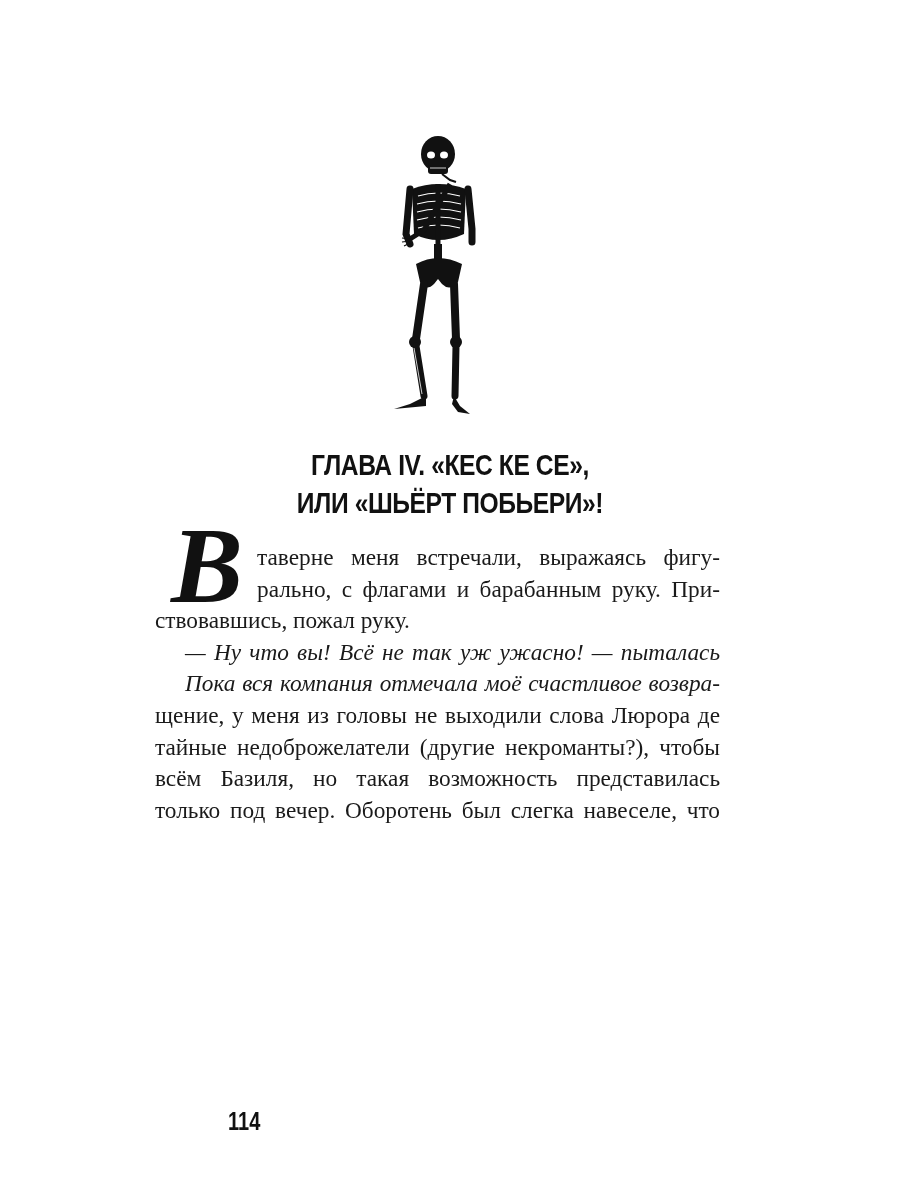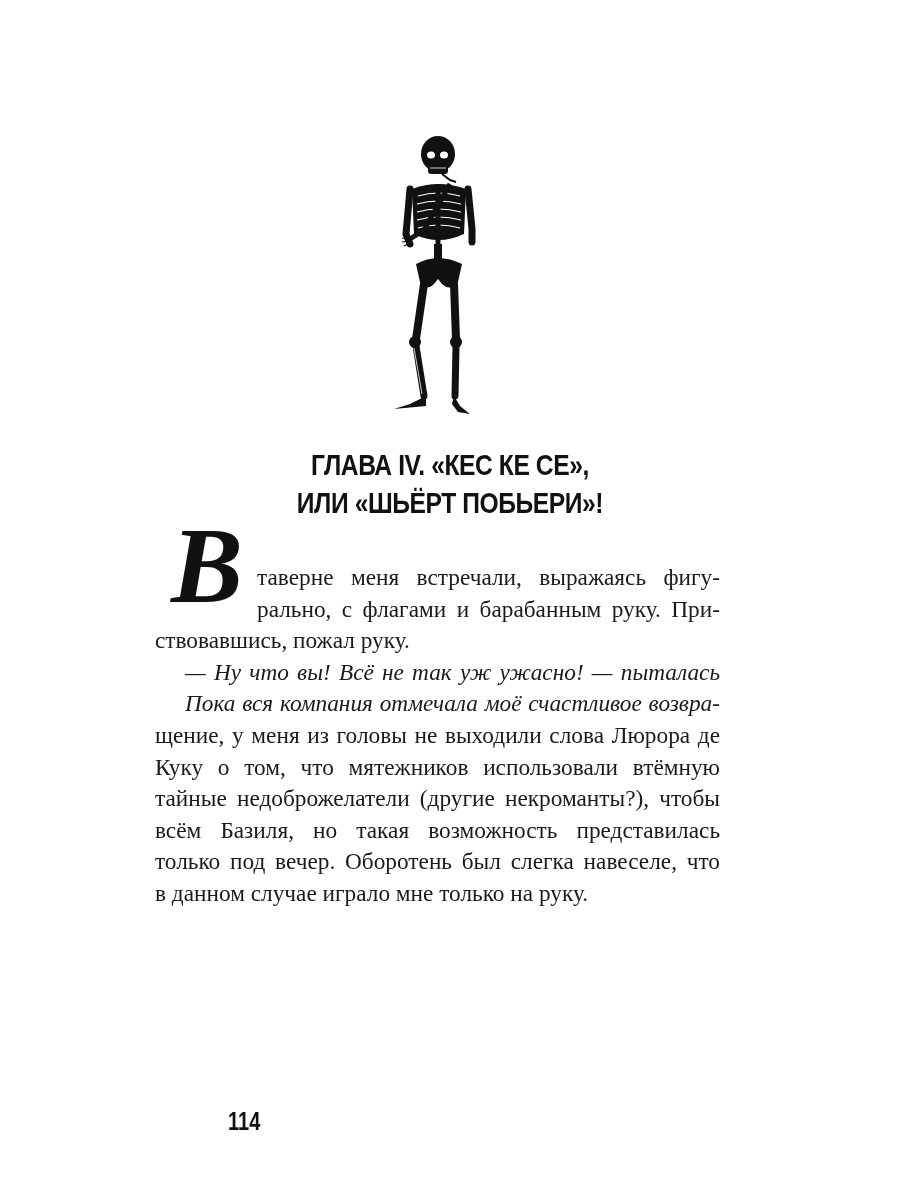--- a/index.html
+++ b/index.html
@@ -1,21 +1,21 @@
 <!DOCTYPE html>
 <html><head>
 <meta charset="utf-8">
 <style>
   html, body { margin: 0; padding: 0; background: #ffffff; }
   body { width: 900px; height: 1200px; position: relative; overflow: hidden; font-family: "Liberation Serif", serif; color: #1a1a1a; }
   .illustration { position: absolute; left: 380px; top: 134px; width: 120px; height: 290px; }
   .chapter-title { position: absolute; left: 200px; top: 446px; width: 500px; text-align: center; font-family: "Liberation Sans", sans-serif; font-weight: bold; font-size: 30px; line-height: 38px; letter-spacing: -0.5px; color: #111; transform: scaleX(0.82); transform-origin: center; }
   .chapter-title div { white-space: nowrap; }
   .drop-cap { position: absolute; left: 158px; top: 522px; width: 98px; height: 98px; }
-  .body-text { position: absolute; left: 155px; top: 562px; width: 565px; font-size: 23.3px; line-height: 31.6px; text-align: justify; }
+  .body-text { position: absolute; left: 155px; top: 542px; width: 565px; font-size: 23.3px; line-height: 31.6px; text-align: justify; }
   .line { display: block; white-space: nowrap; text-align-last: justify; height: 31.6px; }
   .line.indent-dc { padding-left: 102px; }
   .line.para-indent { padding-left: 30px; font-style: italic; }
   .line.last { text-align-last: left; }
   .page-number { position: absolute; left: 228px; top: 1107px; font-family: "Liberation Sans", sans-serif; font-weight: bold; font-size: 25px; color: #111; transform: scaleX(0.8); transform-origin: left; }
 </style>
 </head>
 <body>
 
 <div>
@@ -73,21 +73,19 @@
 
   <div class="body-text">
     <span class="line indent-dc">таверне меня встречали, выражаясь фигу-</span>
     <span class="line indent-dc">рально, с флагами и барабанным руку. При-</span>
     <span class="line last">ствовавшись, пожал руку.</span>
 
     <span class="line para-indent">— Ну что вы! Всё не так уж ужасно! — пыталась</span>
 
     <span class="line para-indent">Пока вся компания отмечала моё счастливое возвра-</span>
     <span class="line">щение, у меня из головы не выходили слова Люрора де</span>
-    <span class="line">Куку о том, что мятежников использовали втёмную</span>
     <span class="line">тайные недоброжелатели (другие некроманты?), чтобы</span>
     <span class="line">всём Базиля, но такая возможность представилась</span>
     <span class="line">только под вечер. Оборотень был слегка навеселе, что</span>
-    <span class="line last">в данном случае играло мне только на руку.</span>
   </div>
 
   <div class="page-number">114</div>
 </div>
 
 </body></html>

